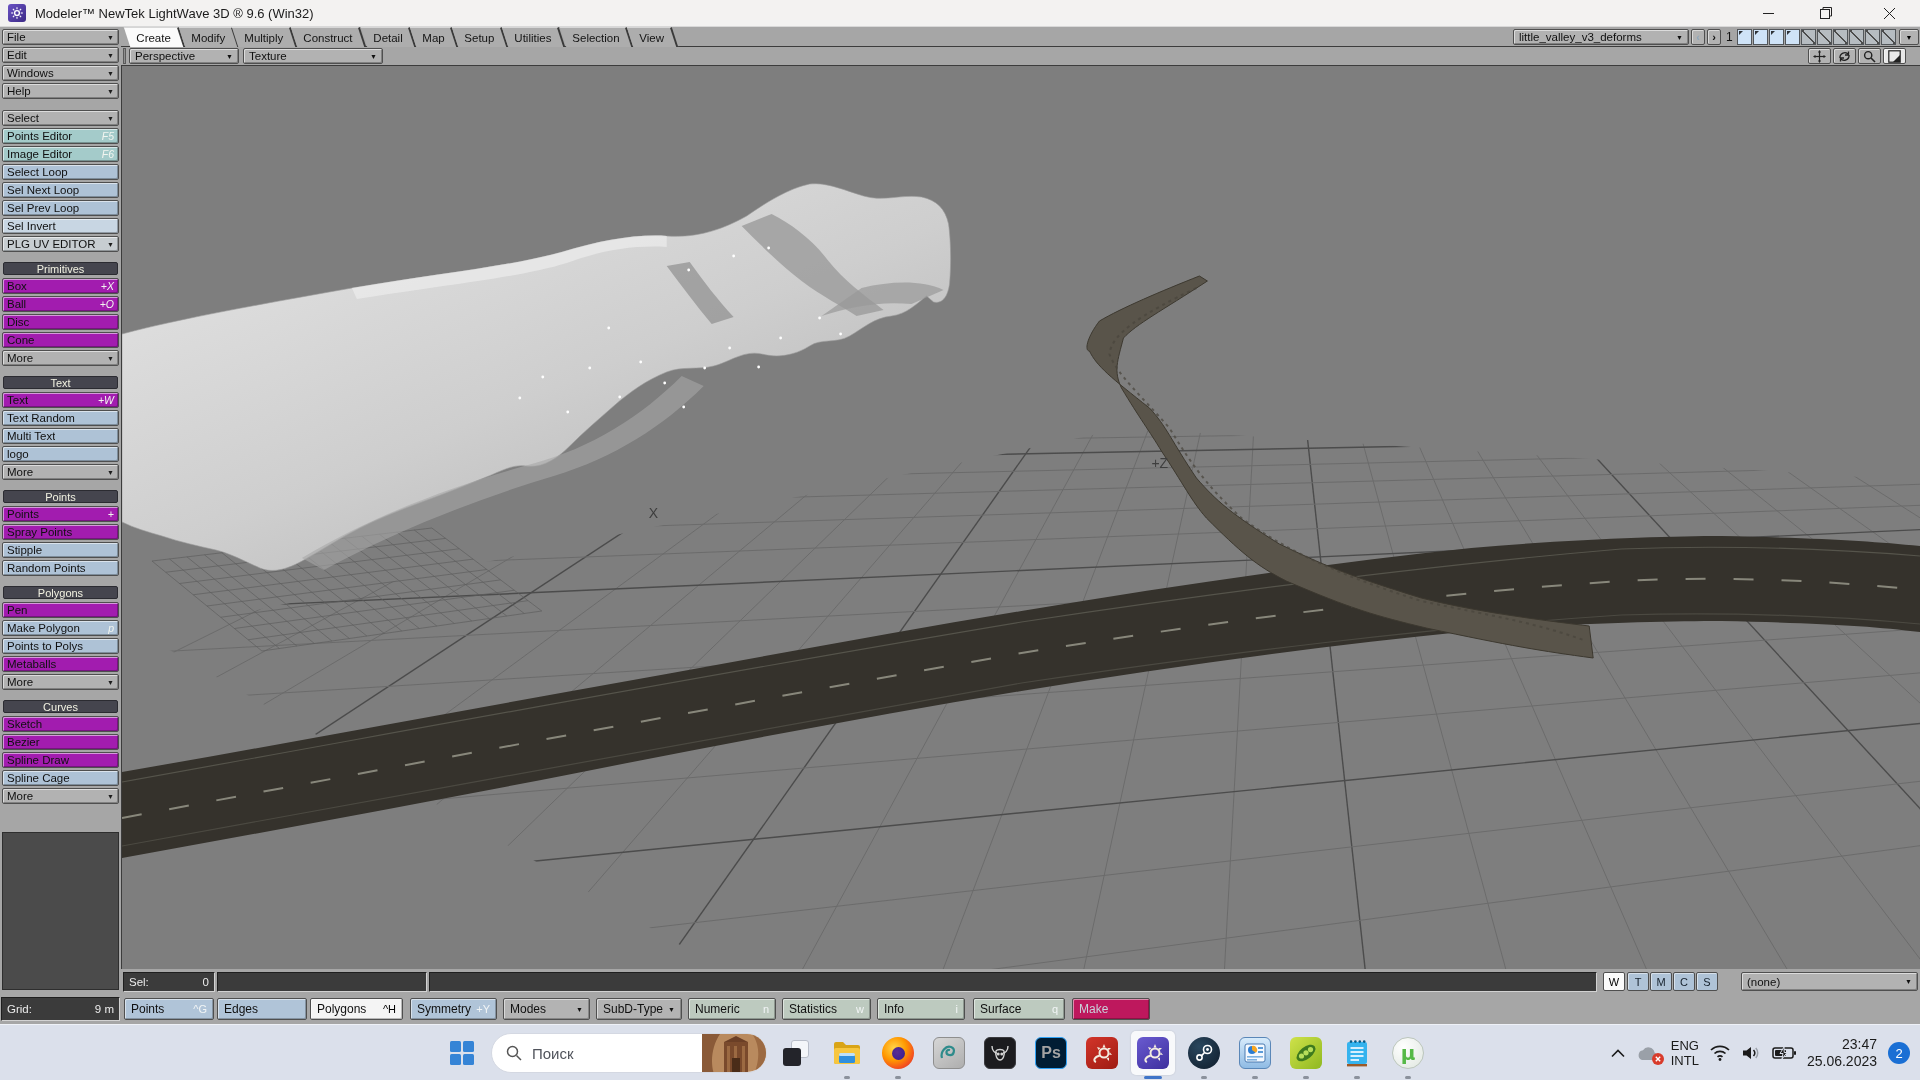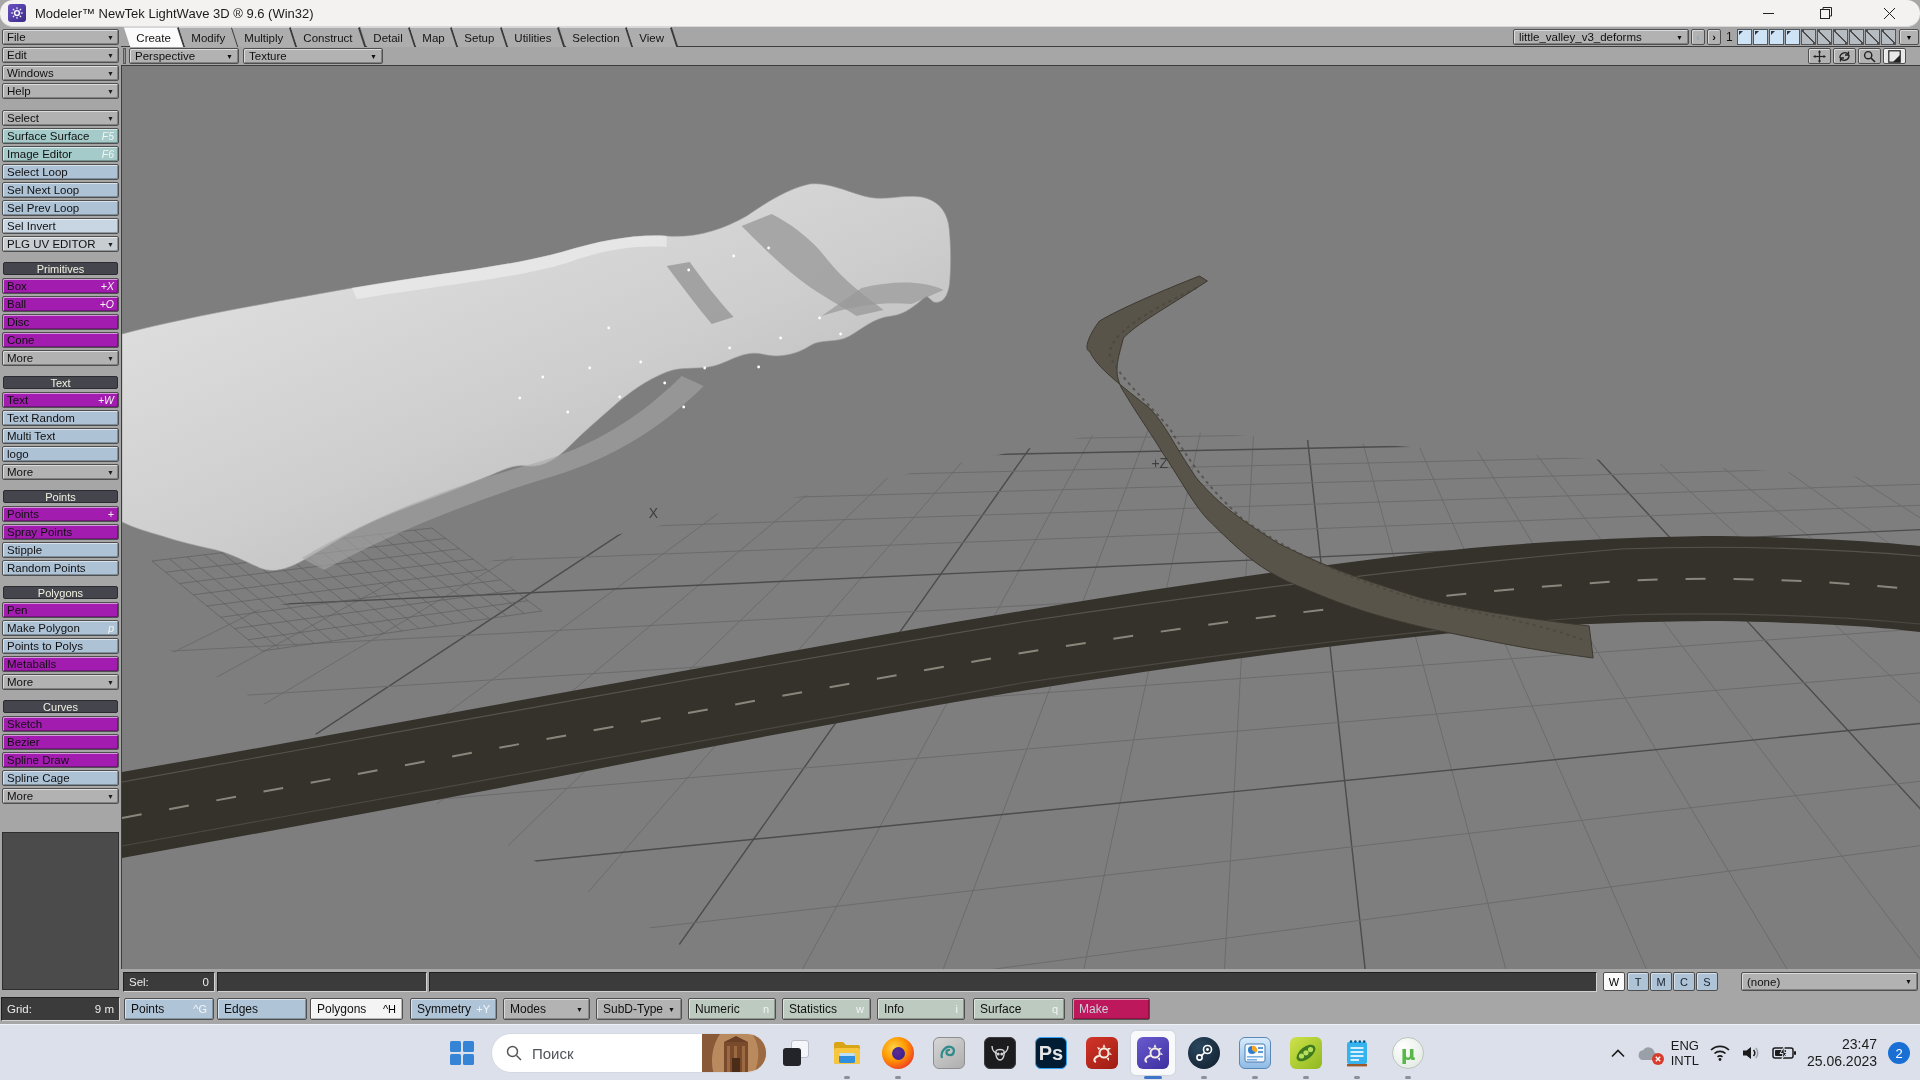--- a/index.html
+++ b/index.html
@@ -1,20 +1,20 @@
 <!DOCTYPE html>
 <html><head>
 <meta charset="utf-8">
 <style>
   *{margin:0;padding:0;box-sizing:border-box;font-family:"Liberation Sans",sans-serif;}
   html,body{width:1920px;height:1080px;overflow:hidden;background:#a6a6a6;}
   .abs{position:absolute;}
 
   
-  #titlebar{position:absolute;left:0;top:0;width:1920px;height:27px;background:#f3f2f1;display:flex;align-items:center;border-bottom:1px solid #d8d8d8;border-radius:13px;}
+  #titlebar{position:absolute;left:0;top:0;width:1920px;height:27px;background:#f3f2f1;display:flex;align-items:center;border-bottom:1px solid #d8d8d8;}
   #app-icon{width:18px;height:18px;margin:0 9px 0 8px;border-radius:3px;background:linear-gradient(135deg,#6a52c4,#3c2a86);display:flex;align-items:center;justify-content:center;}
   #title-text{font-size:13px;color:#1b1b1b;}
   .wc{position:absolute;top:0;width:46px;height:26px;display:flex;align-items:center;justify-content:center;}
   .wc svg{display:block;}
 
   
   #app{position:absolute;left:0;top:27px;width:1920px;height:848px;background:#a6a6a6;}
 
   
   #sidebar{position:absolute;left:0;top:0;width:121px;height:967px;background:#a6a6a6;padding-top:2px;}
@@ -155,21 +155,21 @@
           <span class="arr">▼</span>
         </div>
     </div>
 
     <div class="sgroup">
       <div class="sbtn c-gray">
           <span class="lbl">Select</span>
           <span class="arr">▼</span>
         </div>
       <div class="sbtn c-teal">
-          <span class="lbl">Surface Surface</span>
+          <span class="lbl">Points Editor</span>
           <span class="sc">F5</span>
         </div>
       <div class="sbtn c-teal">
           <span class="lbl">Image Editor</span>
           <span class="sc">F6</span>
         </div>
       <div class="sbtn c-blue">
           <span class="lbl">Select Loop</span>
         </div>
       <div class="sbtn c-blue">
@@ -664,21 +664,21 @@
       <div class="appicon" style="background:#1c1c1f;border:1px solid #3a3a3e;">
         <svg width="22" height="22" viewBox="0 0 22 22" fill="none" stroke="#d4d4d4" stroke-width="1.4">
           <path d="M3,4 C3,9 6,11 8,11 M19,4 C19,9 16,11 14,11"></path>
           <path d="M7,9 C6,13 8,18 11,18 C14,18 16,13 15,9 C14,7 8,7 7,9 Z"></path>
           <circle cx="9.2" cy="12" r="0.8" fill="#d4d4d4"></circle>
             <circle cx="12.8" cy="12" r="0.8" fill="#d4d4d4"></circle>
         </svg>
       </div>
     </div>
     <div class="slot">
-      <div class="appicon" style="background:#001d34;border:1.5px solid #2fa3f7;color:#e5e5e5;font-weight:bold;font-size:20px;">Ps</div>
+      <div class="appicon" style="background:#001d34;border:1.5px solid #2fa3f7;color:#a3a3a3;font-weight:bold;font-size:16px;">Ps</div>
     </div>
     <div class="slot">
       <div class="appicon" style="background:linear-gradient(145deg,#d3352a,#9e1b12);">
         <svg width="24" height="24" viewBox="0 0 24 24">
             <g stroke="#f3ece0" fill="none" stroke-width="2">
               <circle cx="14" cy="12" r="4.5"></circle>
               <path d="M9.8,14.5 C4,16 3,20 6,21"></path>
             </g>
             <g fill="#f3ece0">
               <path d="M14,3 L15.5,6.5 L12.5,6.5Z"></path>

